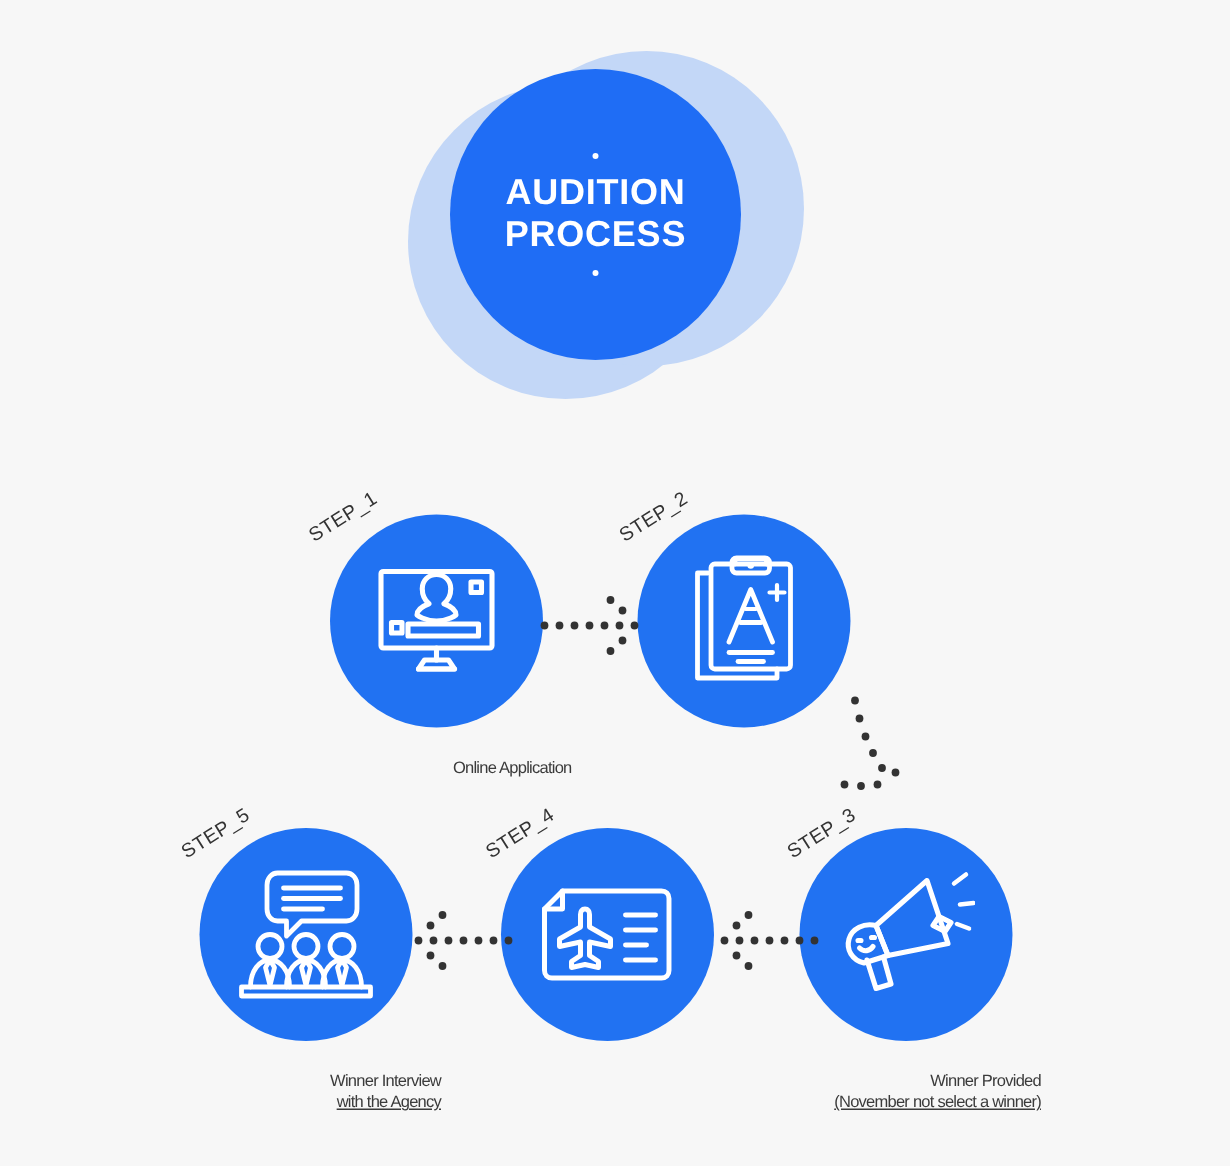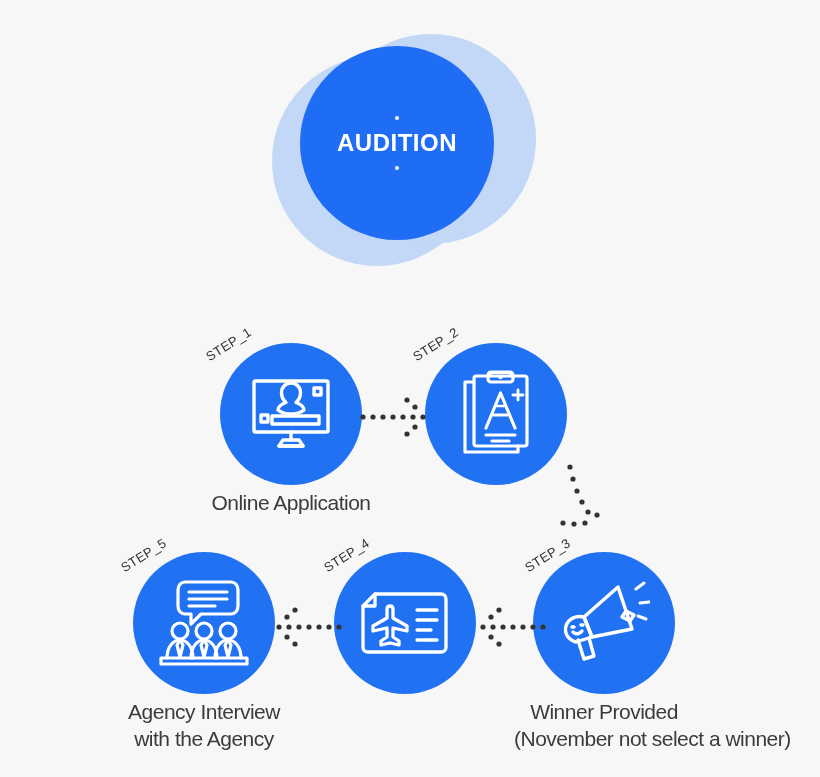--- a/index.html
+++ b/index.html
@@ -109,28 +109,29 @@
   .step-tag {
     position: absolute;
     font-size: 13px;
     color: #333333;
     letter-spacing: 0.4px;
     white-space: nowrap;
     transform: rotate(-32deg);
     transform-origin: left bottom;
   }
   .step-caption {
-    margin-top: 4px;
-    font-size: 21px;
+    margin-top: 20px;
+    font-size: 11px;
     color: #3b3b3b;
     line-height: 1.30;
     letter-spacing: -0.5px;
     white-space: nowrap;
-  }
-  .step-caption .l2 { display: block; }
+    text-align: right;
+  }
+  .step-caption .l2 { display: block; text-decoration: underline; }
 
   
   #step-1 { left: 201px; top: 343px; }
   #step-2 { left: 406px; top: 343px; }
   #step-3 { left: 514px; top: 552px; }
   #step-4 { left: 315px; top: 552px; }
   #step-5 { left: 114px; top: 552px; }
 
   #step-1 .step-tag { left: 10px; top: 6px; }
   #step-2 .step-tag { left: 12px; top: 6px; }
@@ -154,20 +155,21 @@
 <div id="infographic">
 
   <div class="hero">
     <div class="hero-halo"></div>
     <div class="hero-halo2"></div>
     <div class="hero-main"></div>
     <div class="hero-text">
       <span class="hero-dot"></span>
       <div class="hero-gap-top"></div>
       <div class="hero-line1">AUDITION</div>
+      <div class="hero-line2">PROCESS</div>
       <div class="hero-gap-bot"></div>
       <span class="hero-dot"></span>
     </div>
   </div>
 
   <div class="step" id="step-1">
     <div class="step-tag">STEP_1</div>
     <div class="step-disc">
       <svg width="86" height="74" viewBox="0 0 86 74">
         <g fill="none" stroke="#ffffff" stroke-width="3.4" stroke-linejoin="round" stroke-linecap="round">
@@ -264,21 +266,21 @@
           <path d="M34 79 C34 68 40 61 47 61 C54 61 60 68 60 79"></path>
           <path d="M58 79 C58 68 64 61 71 61 C78 61 84 68 84 79"></path>
           <path d="M23 61 L20 66 L23 78 L26 66 Z"></path>
           <path d="M47 61 L44 66 L47 78 L50 66 Z"></path>
           <path d="M71 61 L68 66 L71 78 L74 66 Z"></path>
           <path d="M4 79 L90 79 L90 85 L4 85 Z"></path>
         </g>
       </svg>
     </div>
     <div class="step-caption">
-      <span>Agency Interview</span>
+      <span>Winner Interview</span>
       <span class="l2">with the Agency</span>
     </div>
   </div>
 
   <div class="connector" id="conn-1-2">
     <svg width="84" height="42" viewBox="0 0 84 42">
       <g class="dotfill" fill="#333333">
         <circle cx="5" cy="21" r="2.6"></circle>
         <circle cx="15" cy="21" r="2.6"></circle>
         <circle cx="25" cy="21" r="2.6"></circle>

